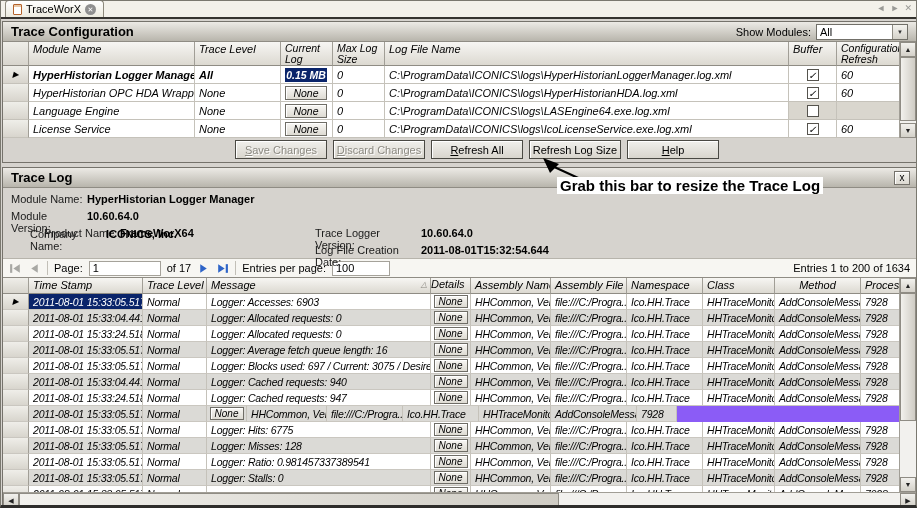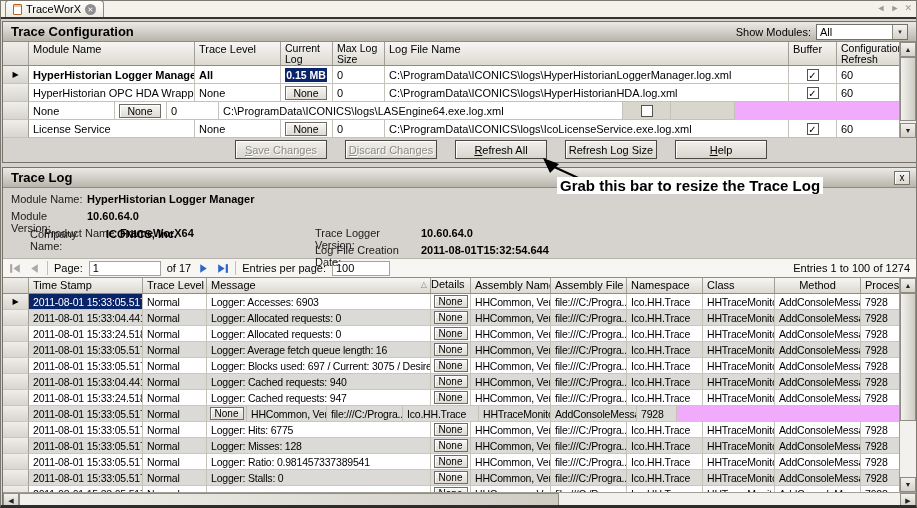--- a/index.html
+++ b/index.html
@@ -29,21 +29,21 @@
                display:flex; align-items:center; padding:0 8px; }
   .sec-title b { font-size:13px; }
 
   .showmod { margin-left:auto; display:flex; align-items:center; gap:5px; }
   .select { width:92px; height:16px; background:#fff; border:1px solid #716f68; display:flex; align-items:center; }
   .select .val { flex:1; padding-left:3px; }
   .select .dd { width:15px; height:14px; background:linear-gradient(#f4f3ef,#d4d1c9); border-left:1px solid #8f8c84;
                 font-size:6px; text-align:center; line-height:14px; color:#333; }
 
   
-  .grid { position:relative; background:#f0abfc; overflow:hidden; }
+  .grid { position:relative; background:#8b5cf6; overflow:hidden;font-style:italic; }
   .grow { display:flex; }
   .hcell { background:linear-gradient(#f7f6f3,#dcd9d1); border-right:1px solid #a19e96;
            border-bottom:1px solid #8f8c84; padding:1px 4px; overflow:hidden; white-space:nowrap; }
   .cell { background:#fff; border-right:1px solid #c5c2ba; border-bottom:1px solid #c5c2ba;
           padding:0 4px; overflow:hidden; white-space:nowrap; display:flex; align-items:center; }
   .selcol { background:linear-gradient(#efeee9,#d8d5cd) !important; border-right:1px solid #a19e96;
             justify-content:center; padding:0; }
   .arrow { display:none; font-size:8px; color:#000; }
   .selected .arrow { display:block; }
   .bold { font-weight:bold; }
@@ -69,21 +69,21 @@
   .vsb { position:absolute; top:0; right:0; width:17px; background:#f2f1ee; border-left:1px solid #a19e96; }
   .sbtn { height:15px; background:linear-gradient(#f2f1ed,#d4d1c9); border:1px solid #8f8c84;
           font-size:7px; text-align:center; line-height:14px; color:#222; }
   .sthumb { background:linear-gradient(90deg,#f2f1ed,#cfccc4); border:1px solid #8f8c84; }
   .hsb { position:absolute; left:0; right:0; bottom:0; height:15px; background:#f2f1ee;
          border-top:1px solid #a19e96; display:flex; }
   .hsb .sbtn { width:16px; height:14px; line-height:13px; }
   .hsb .sthumb { width:540px; height:14px; }
 
   
-  .btnrow { height:23px; display:flex; align-items:center; gap:18px; padding-left:232px; }
+  .btnrow { height:23px; display:flex; align-items:center; gap:6px; padding-left:232px; }
   .pbtn { min-width:92px; height:19px; background:linear-gradient(#f1f0ec,#d8d5cd);
           border:1px solid #4a4943; box-shadow:inset 1px 1px 0 #fff; font-size:11px;
           font-family:"Liberation Sans",sans-serif; text-align:center; }
   .pbtn.dis { color:#8c8a82; text-shadow:1px 1px 0 #fff; }
   .pbtn.u::first-letter { text-decoration:underline; }
 
   
   .loginfo { height:70px; position:relative; font-size:11px; }
   .irow { position:absolute; left:8px; display:flex; }
   .irow .lbl { width:76px; color:#1a1a1a; }
@@ -194,20 +194,21 @@
         <div class="cell w-max">0</div>
         <div class="cell w-file">C:\ProgramData\ICONICS\logs\HyperHistorianHDA.log.xml</div>
         <div class="cell w-buf">
             <span class="cb">✓</span>
           </div>
         <div class="cell w-ref">60</div>
       </div>
 
       <div class="grow r">
         <div class="cell w-sel selcol"></div>
+        <div class="cell w-mod">Language Engine</div>
         <div class="cell w-lvl">None</div>
         <div class="cell w-cur">
             <span class="logbtn">None</span>
           </div>
         <div class="cell w-max">0</div>
         <div class="cell w-file">C:\ProgramData\ICONICS\logs\LASEngine64.exe.log.xml</div>
         <div class="cell w-buf dim">
             <span class="cb un">✓</span>
           </div>
         <div class="cell w-ref dim"></div>
@@ -292,21 +293,21 @@
       <svg class="pico en" viewBox="0 0 12 12">
           <path d="M3 2 L9 6 L3 10 Z" fill="currentColor"></path>
         </svg>
       <svg class="pico en" viewBox="0 0 12 12">
           <path d="M2 2 L8 6 L2 10 Z" fill="currentColor"></path>
           <rect x="9" y="2" width="2" height="8" fill="currentColor"></rect>
         </svg>
       <span class="psep"></span>
       <span>Entries per page:</span>
       <input class="pinput ent" value="100" style="">
-      <span class="prange">Entries 1 to 100 of 1274</span>
+      <span class="prange">Entries 1 to 200 of 1634</span>
     </div>
 
     <div class="grid" id="log-grid">
       <div class="grow hdr">
         <div class="hcell v-sel selcol"></div>
         <div class="hcell v-ts">Time Stamp</div>
         <div class="hcell v-lvl">Trace Level</div>
         <div class="hcell v-msg"><span>Message</span><span class="sortasc">△</span></div>
         <div class="hcell v-det">Details</div>
         <div class="hcell v-an">Assembly Name</div>

